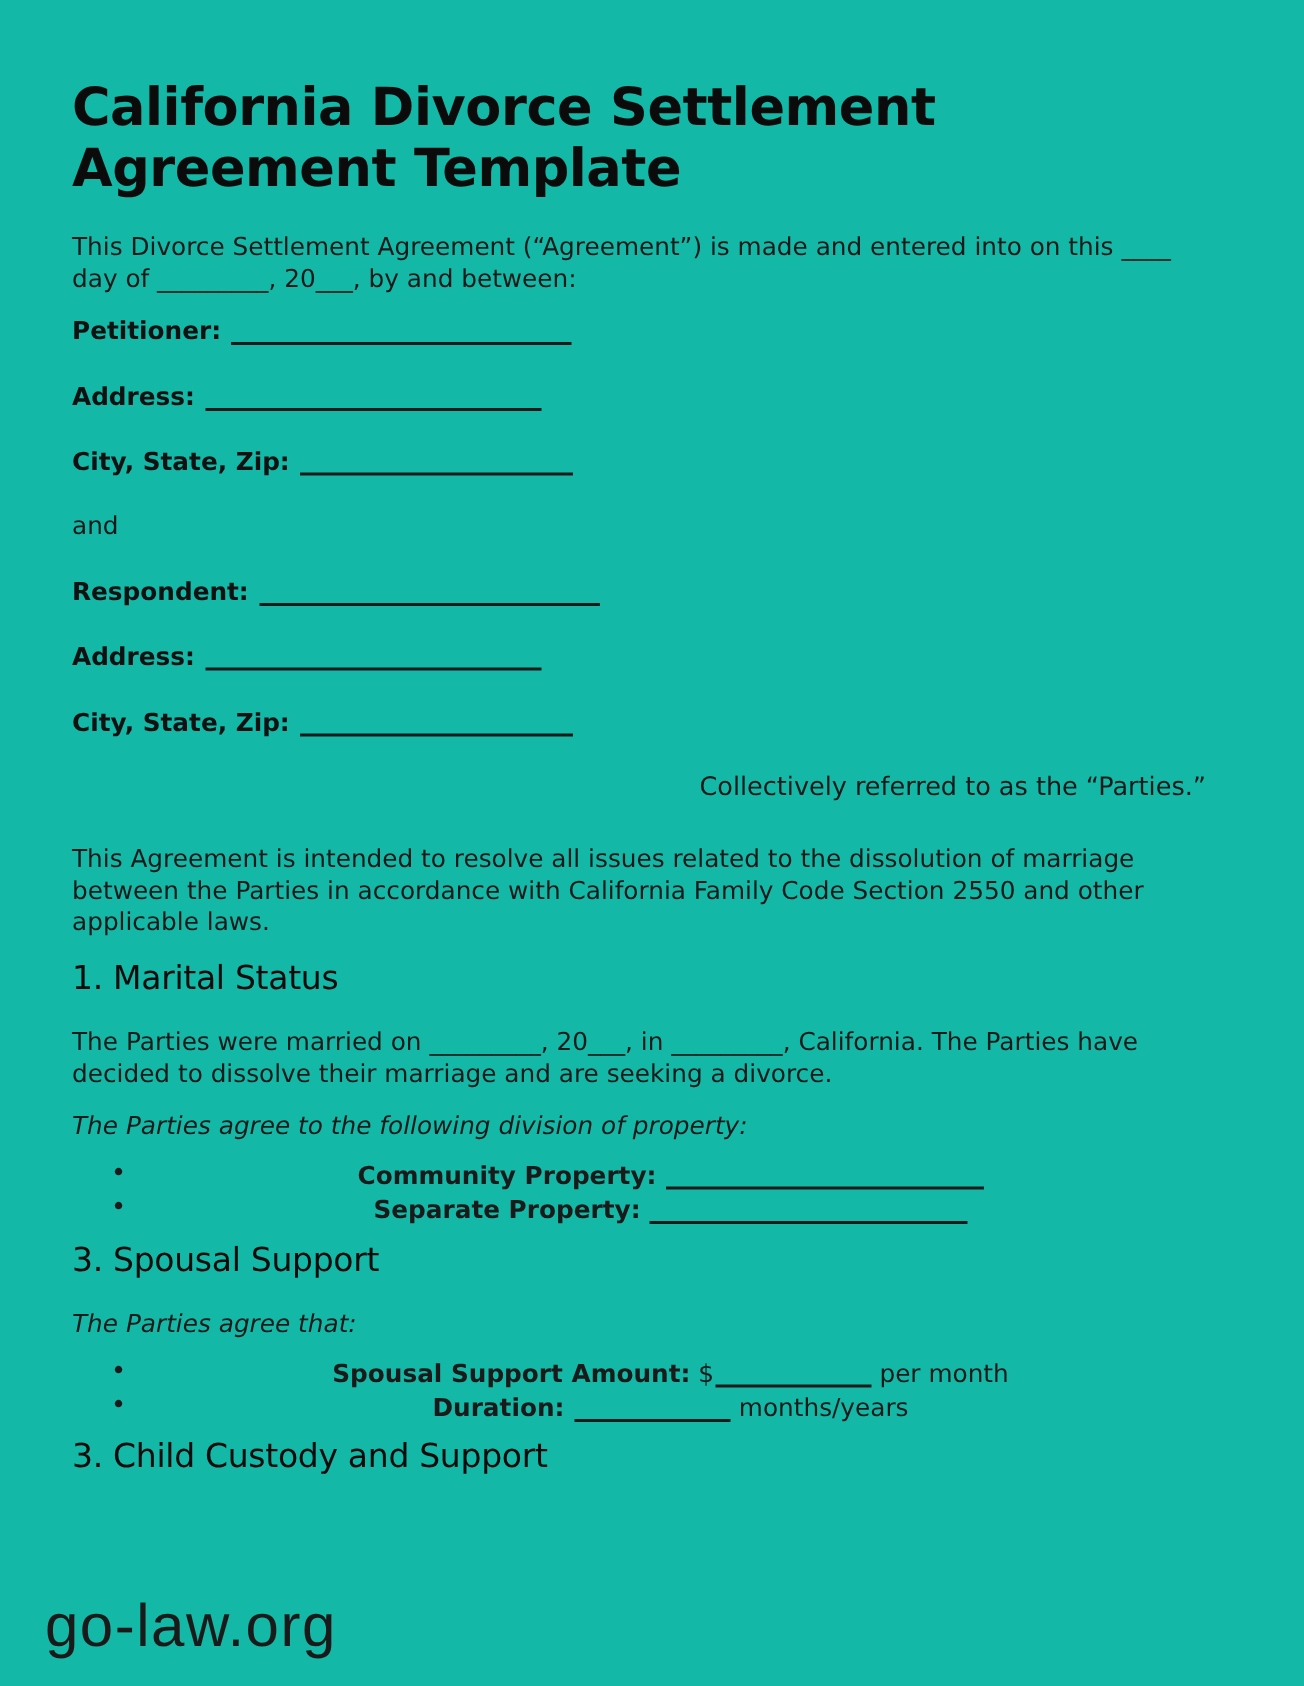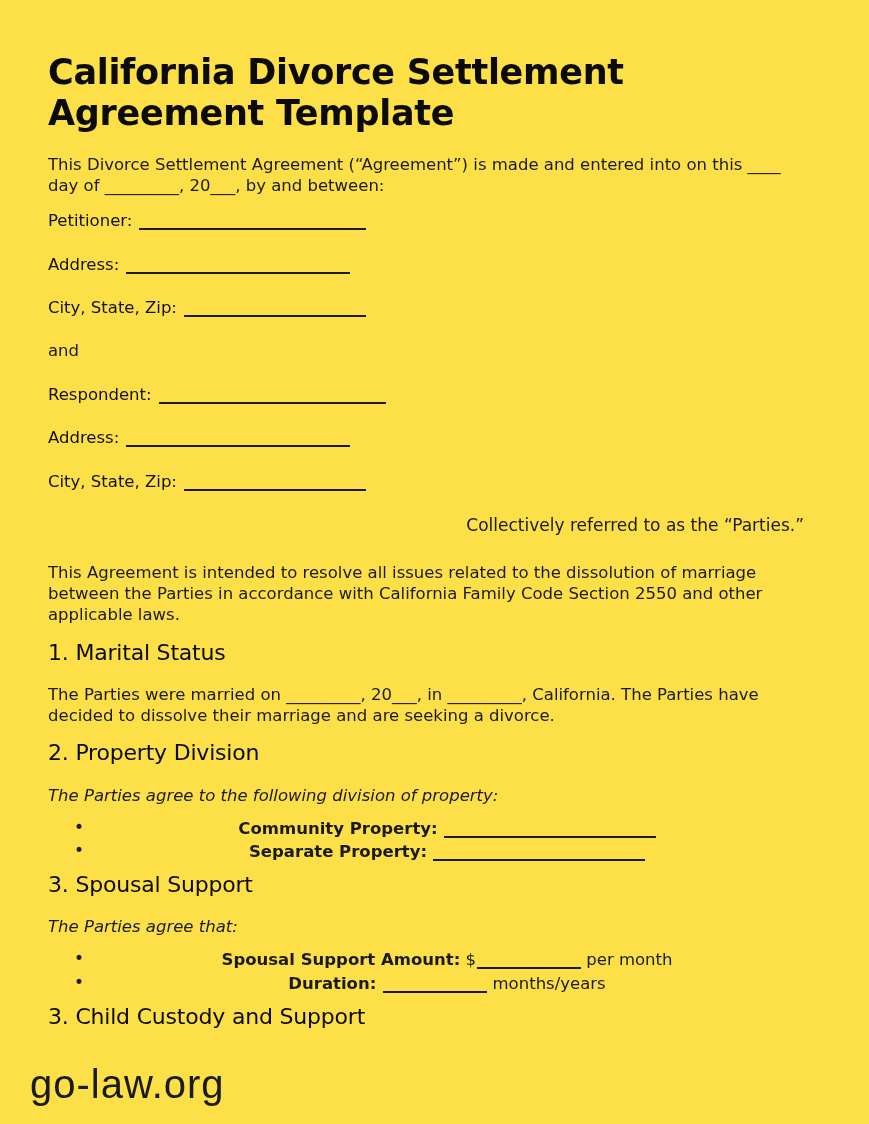--- a/index.html
+++ b/index.html
@@ -4,21 +4,21 @@
 <style>
   html, body {
     margin: 0;
     padding: 0;
     background: #ffffff;
   }
   .page {
     position: relative;
     width: 869px;
     height: 1124px;
-    background: #fde047;
+    background: #14b8a6;
     box-sizing: border-box;
     overflow: hidden;
     font-family: "DejaVu Sans", "Liberation Sans", sans-serif;
     color: #111111;
   }
   .content {
     position: absolute;
     left: 48px;
     top: 52px;
     width: 756px;
@@ -42,21 +42,21 @@
     font-style: italic;
   }
   .field-line {
     font-size: 16.5px;
     line-height: 1.3;
     margin: 0 0 22px 0;
     color: #111111;
     white-space: nowrap;
   }
   .field-label {
-    font-weight: normal;
+    font-weight: bold;
   }
   .rule {
     display: inline-block;
     border-bottom: 2px solid #1a1a1a;
     vertical-align: -4px;
     margin-left: 7px;
   }
   .rule.w-petitioner  { width: 227px; }
   .rule.w-address1    { width: 224px; }
   .rule.w-city1       { width: 182px; }
@@ -152,21 +152,20 @@
 
     <p class="field-line"><span class="field-label">City, State, Zip:</span><span class="rule w-city2"></span></p>
 
     <p class="collective">Collectively referred to as the “Parties.”</p>
 
     <p class="para">This Agreement is intended to resolve all issues related to the dissolution of marriage between the Parties in accordance with California Family Code Section 2550 and other applicable laws.</p>
 
     <h2 class="section sec-gap">1. Marital Status</h2>
     <p class="para">The Parties were married on _________, 20___, in _________, California. The Parties have decided to dissolve their marriage and are seeking a divorce.</p>
 
-    <h2 class="section sec-gap">2. Property Division</h2>
     <p class="para tight">The Parties agree to the following division of property:</p>
     <ul class="bullets">
       <li><span class="b-label">Community Property:</span><span class="rule w-community"></span></li>
       <li><span class="b-label">Separate Property:</span><span class="rule w-separate"></span></li>
     </ul>
 
     <h2 class="section sec-gap">3. Spousal Support</h2>
     <p class="para tight">The Parties agree that:</p>
     <ul class="bullets">
       <li><span class="b-label">Spousal Support Amount:</span> <span>$</span><span class="rule w-amount"></span> <span>per month</span></li>

